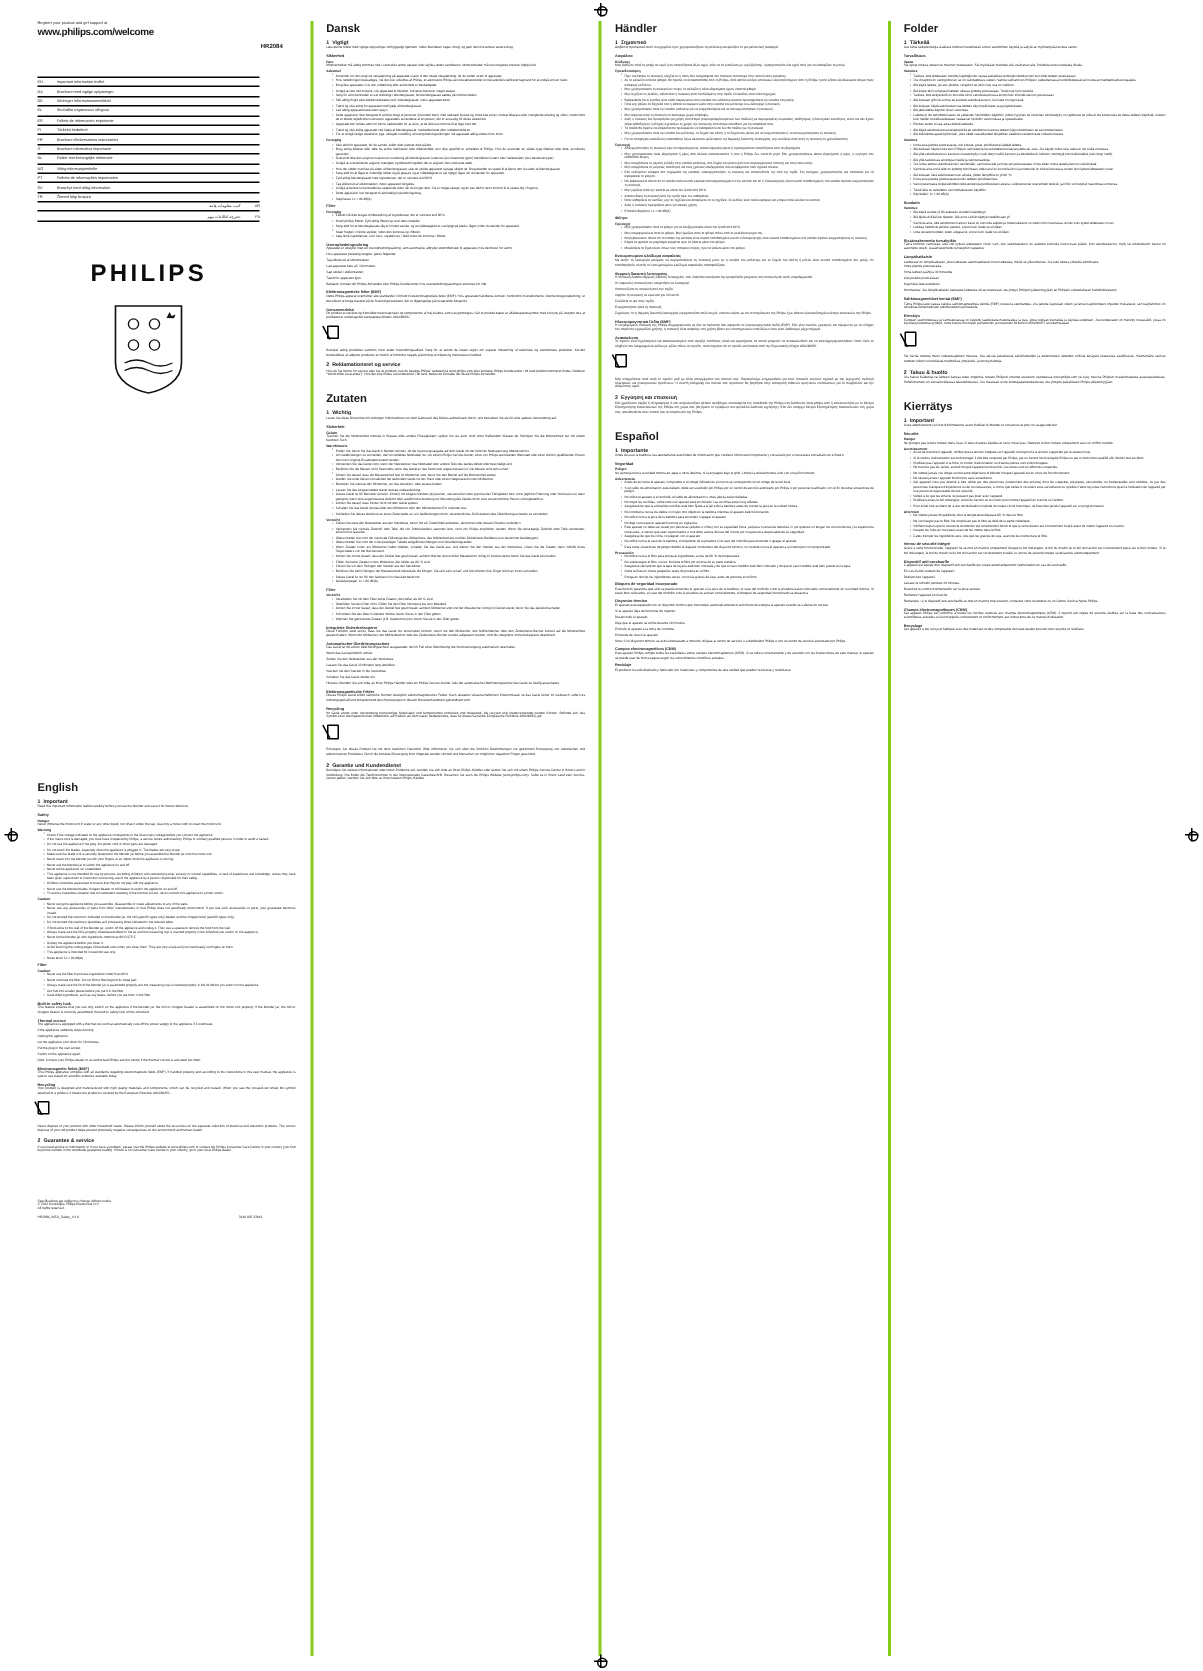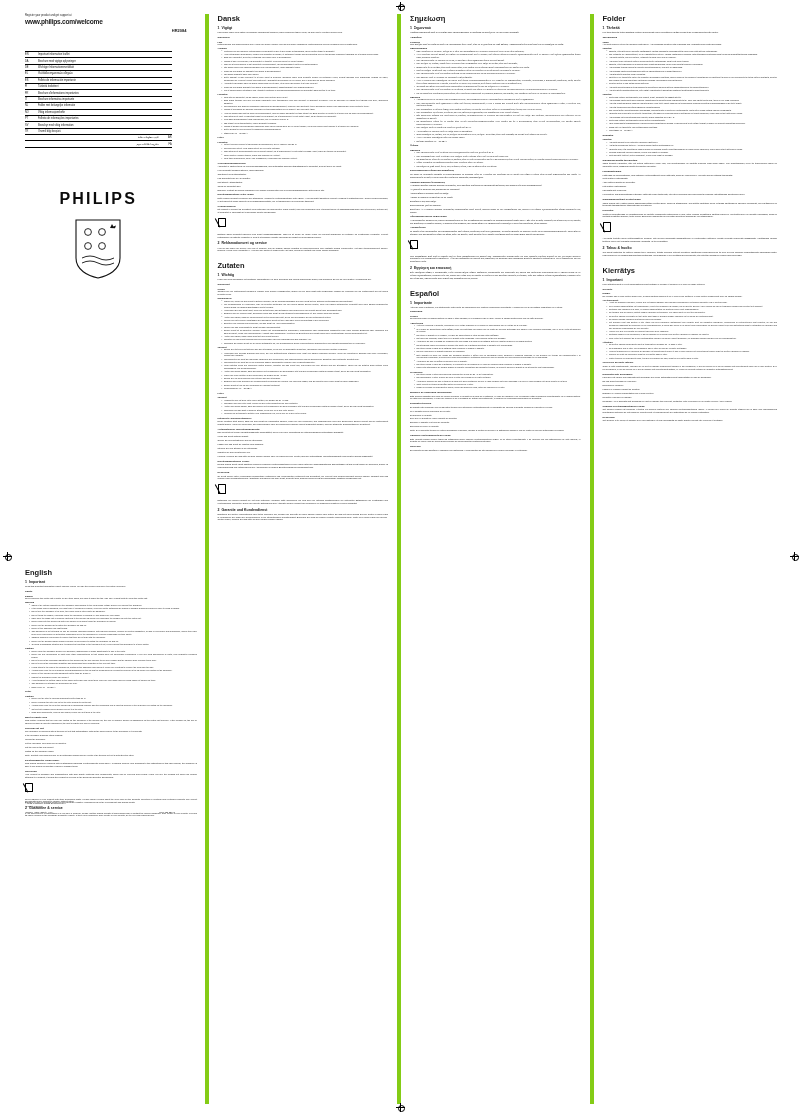--- a/index.html
+++ b/index.html
@@ -17,21 +17,21 @@
   }
   .cols{
     display:flex;
     gap:0px;
     height:100%;
   }
   .col{
     width:25%;
     box-sizing:border-box;
     padding:0 9px;
-    border-right:4px solid #84cc16;
+    border-right:2px solid #84cc16;
   }
   .col:last-child{border-right:none;}
   
   .tiny{font-size:2.15px;line-height:1.28;text-align:justify;}
   .sec-h{
     font-size:3.5px;font-weight:bold;margin:3px 0 1.2px 0;
     display:flex;gap:2px;align-items:baseline;
   }
   .sec-h .num{font-weight:bold;}
   .sub-h{font-size:2.5px;font-weight:bold;margin:2px 0 0.6px 0;}
@@ -53,21 +53,21 @@
     display:flex;gap:3px;border-bottom:0.4px solid #000;padding:1.3px 0 1.1px 0;
     font-size:2.55px;
   }
   .toc-code{width:10px;flex:none;}
   .toc-txt{flex:1;}
   
   .toc-row.rtl{direction:rtl;text-align:right;}
   .toc-row.rtl .toc-code{width:10px;}
   
   .logo-area{
-    margin-top:42px;display:flex;flex-direction:column;align-items:center;
+    margin-top:26px;display:flex;flex-direction:column;align-items:center;
     width:86%;
   }
   .philips-word{
     font-size:16px;font-weight:bold;letter-spacing:2.2px;color:#0b0b0b;
     font-family:"Liberation Sans",sans-serif;
   }
   .shield{
     margin-top:10px;width:52px;height:62px;position:relative;
   }
   .shield svg{display:block;}
@@ -197,21 +197,21 @@
       <div class="specs">
         <div>Specifications are subject to change without notice</div>
         <div>© 2012 Koninklijke Philips Electronics N.V.</div>
         <div>All rights reserved.</div>
         <div style="display:flex;justify-content:space-between;width:150px;margin-top:3px;">
           <span>HR2084_WEU_Safety_V1.0</span>
           <span>3140 035 32641</span>
         </div>
       </div>
 
-      <div style="position:absolute;left:25px;top:568px;width:172px;">
+      <div style="position:absolute;left:25px;top:520px;width:172px;">
         <div class="colhead">English</div>
 
         <div class="sec-h">
           <span class="num">1</span>
           <span>Important</span>
         </div>
         <p class="tiny">Read this important information leaflet carefully before you use the blender and save it for future reference.</p>
         <div class="sub-h">Safety</div>
         <div class="sub-h2">Danger</div>
         <p class="tiny">Never immerse the motor unit in water or any other liquid, nor rinse it under the tap. Use only a moist cloth to clean the motor unit.</p>
@@ -432,21 +432,21 @@
       <p class="tiny">Entsorgen Sie dieses Produkt nie mit dem restlichen Hausmüll. Bitte informieren Sie sich über die örtlichen Bestimmungen zur getrennten Entsorgung von elektrischen und elektronischen Produkten. Durch die korrekte Entsorgung Ihrer Altgeräte werden Umwelt und Menschen vor möglichen negativen Folgen geschützt.</p>
 
       <div class="sec-h">
         <span class="num">2</span>
         <span>Garantie und Kundendienst</span>
       </div>
       <p class="tiny">Benötigen Sie weitere Informationen oder treten Probleme auf, wenden Sie sich bitte an Ihren Philips Händler oder setzen Sie sich mit einem Philips Service-Center in Ihrem Land in Verbindung. Die finden die Telefonnummer in der internationalen Garantieschrift. Besuchen Sie auch die Philips Website (www.philips.com). Sollte es in Ihrem Land kein Service-Center geben, wenden Sie sich bitte an Ihren lokalen Philips Händler.</p>
     </div>
 
     <div class="col">
-      <div class="colhead">Σημείωση</div>
+      <div class="colhead">Händler</div>
 
       <div class="sec-h">
         <span class="num">1</span>
         <span>Σημαντικό</span>
       </div>
       <p class="tiny">Διαβάστε προσεκτικά αυτό το εγχειρίδιο πριν χρησιμοποιήσετε το μπλέντερ και φυλάξτε το για μελλοντική αναφορά.</p>
       <div class="sub-h">Ασφάλεια</div>
       <div class="sub-h2">Κίνδυνος</div>
       <p class="tiny">Μην βυθίζετε ποτέ το μοτέρ σε νερό ή σε οποιοδήποτε άλλο υγρό, ούτε να το ξεπλένετε με νερό βρύσης. Χρησιμοποιείτε ένα υγρό πανί για να καθαρίζετε το μοτέρ.</p>
       <div class="sub-h2">Προειδοποίηση</div>

